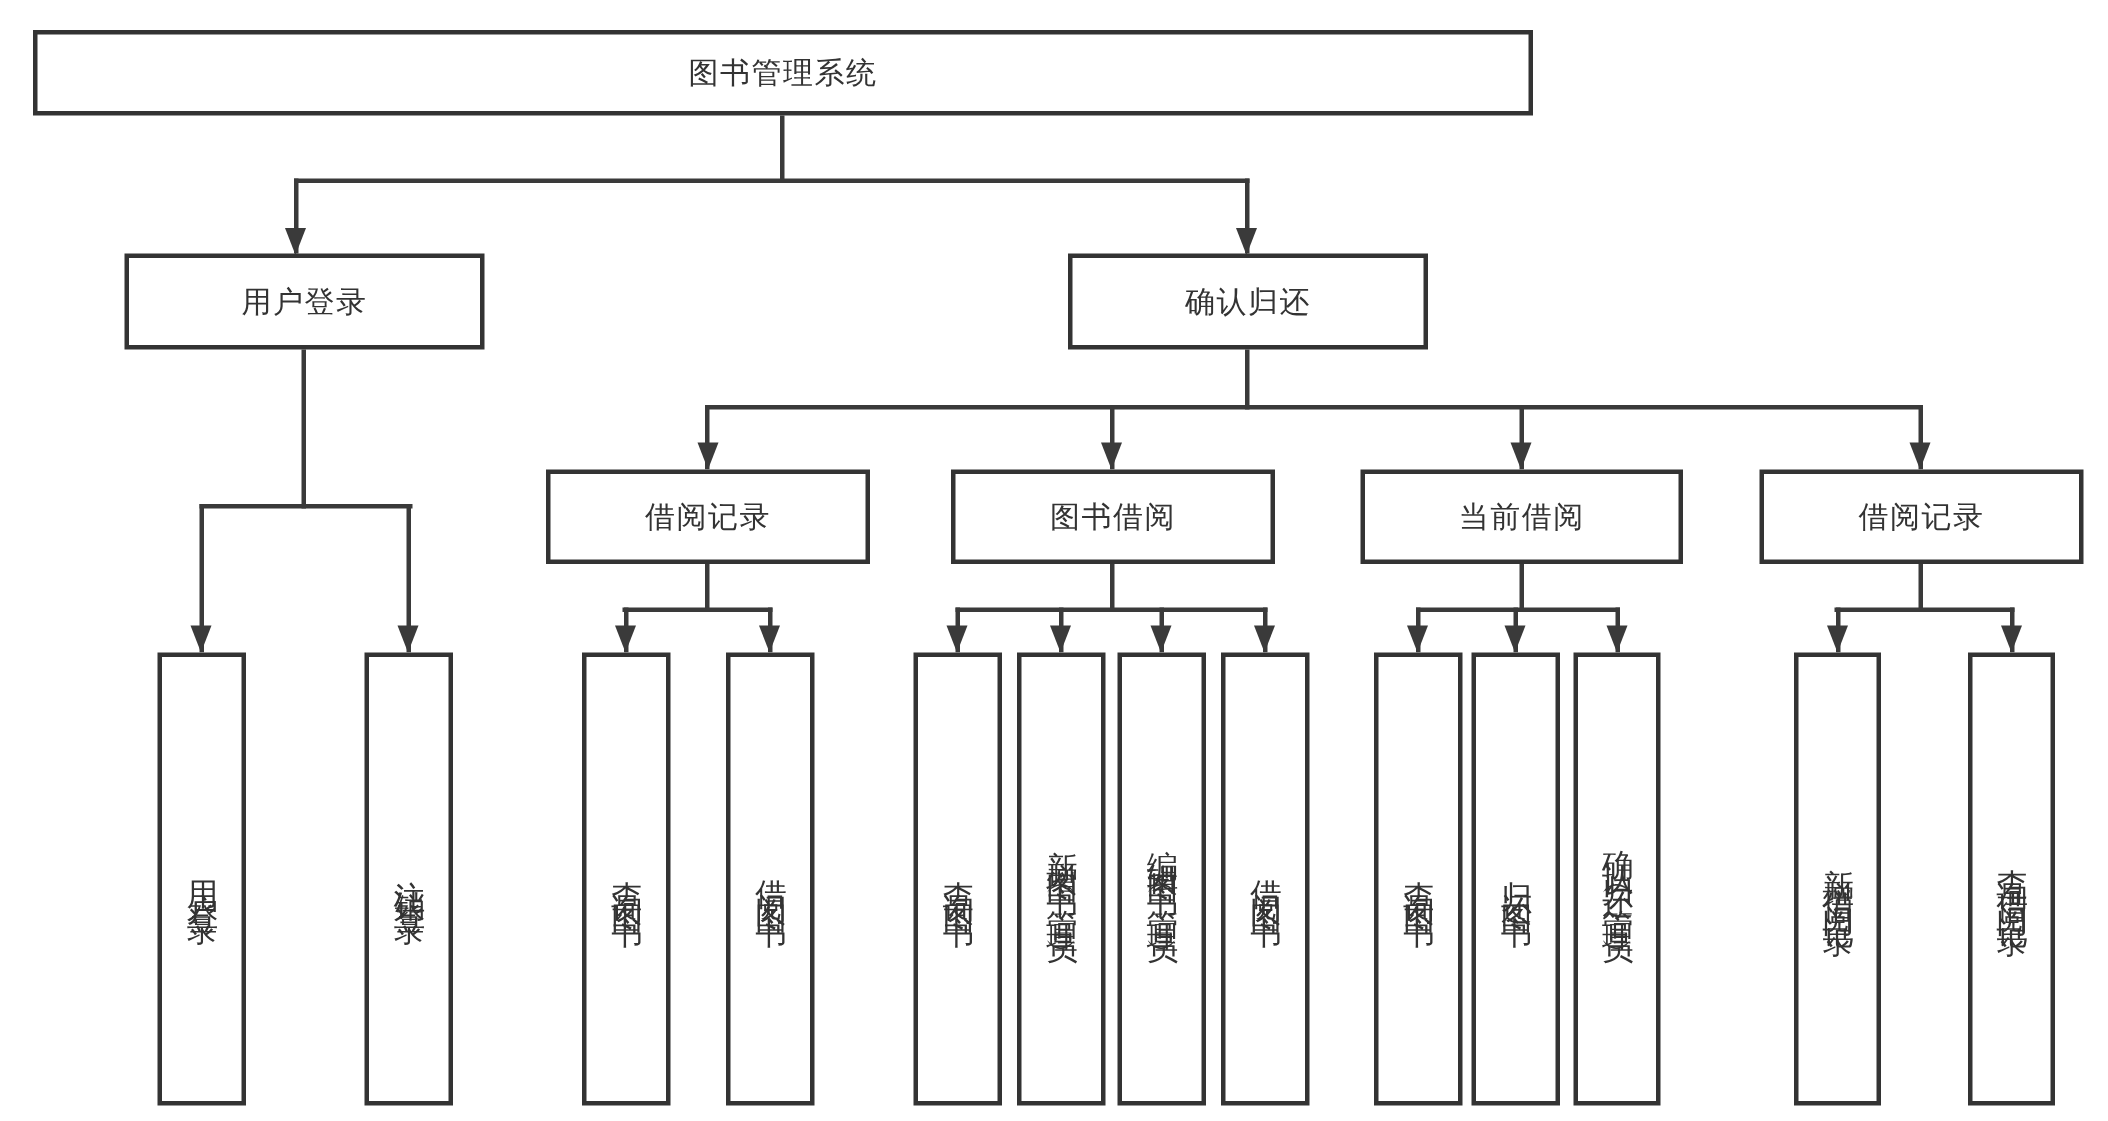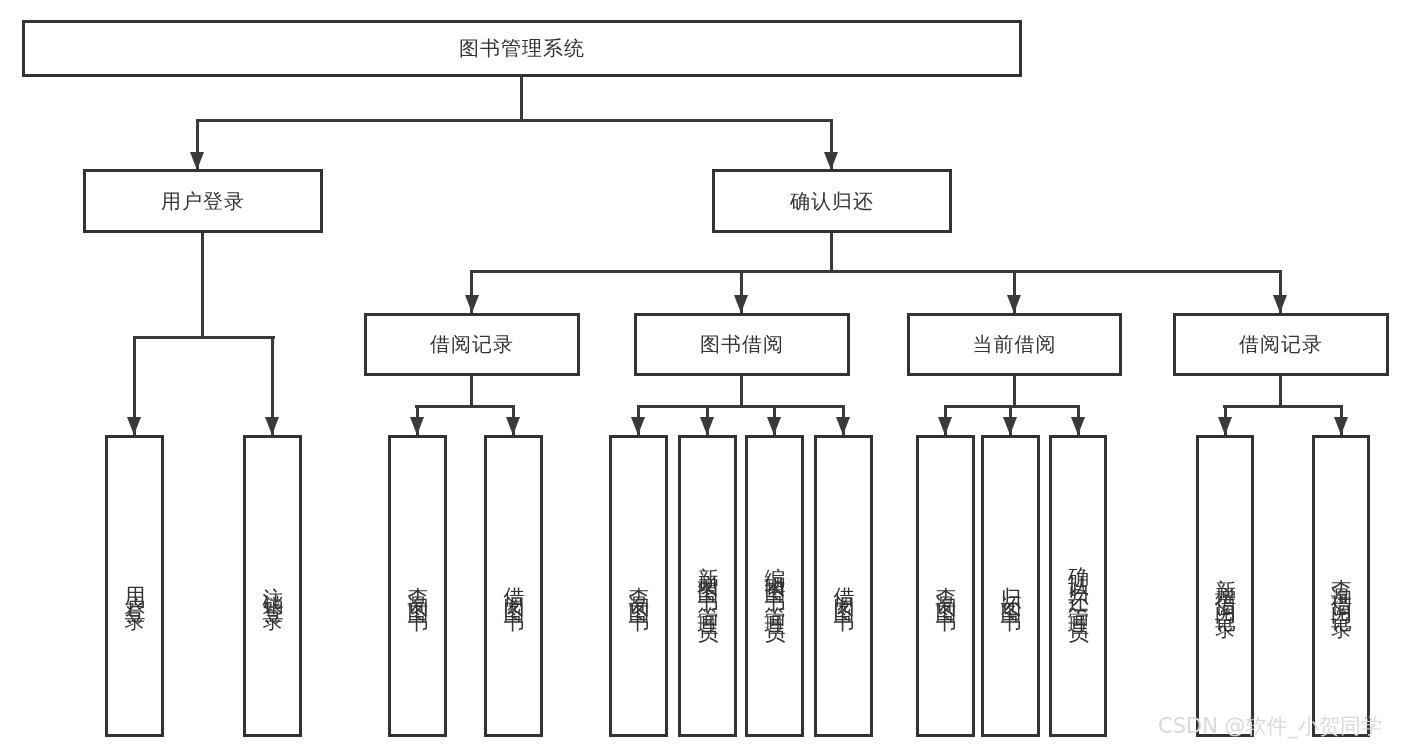--- a/index.html
+++ b/index.html
@@ -72,21 +72,20 @@
   <div class="box vbox" style="left:745px;top:435px;width:59px;height:302px;">编辑图书（管理员）</div>
   <div class="box vbox" style="left:814px;top:435px;width:59px;height:302px;">借阅图书</div>
 
   <div class="box vbox" style="left:916px;top:435px;width:59px;height:302px;">查询图书</div>
   <div class="box vbox" style="left:981px;top:435px;width:59px;height:302px;">归还图书</div>
   <div class="box vbox" style="left:1049px;top:435px;width:58px;height:302px;">确认归还（管理员）</div>
 
   <div class="box vbox" style="left:1196px;top:435px;width:58px;height:302px;">新增借阅记录</div>
   <div class="box vbox" style="left:1312px;top:435px;width:58px;height:302px;">查询借阅记录</div>
 
-  <div class="watermark">CSDN @软件_小贺同学</div>
 <div class="cline" style="left: 520px; top: 68px; width: 3px; height: 54px;"></div>
     <div class="cline" style="left: 196px; top: 119px; width: 637px; height: 3px;"></div>
     <div class="cline" style="left: 196px; top: 119px; width: 3px; height: 51px;"></div>
     <div class="cline" style="left: 830px; top: 119px; width: 3px; height: 51px;"></div>
     <div class="cline" style="left: 201px; top: 232px; width: 3px; height: 107px;"></div>
     <div class="cline" style="left: 133px; top: 336px; width: 142px; height: 3px;"></div>
     <div class="cline" style="left: 133px; top: 336px; width: 3px; height: 99px;"></div>
     <div class="cline" style="left: 271px; top: 336px; width: 3px; height: 99px;"></div>
     <div class="cline" style="left: 830px; top: 232px; width: 3px; height: 41px;"></div>
     <div class="cline" style="left: 470px; top: 270px; width: 812px; height: 3px;"></div>

